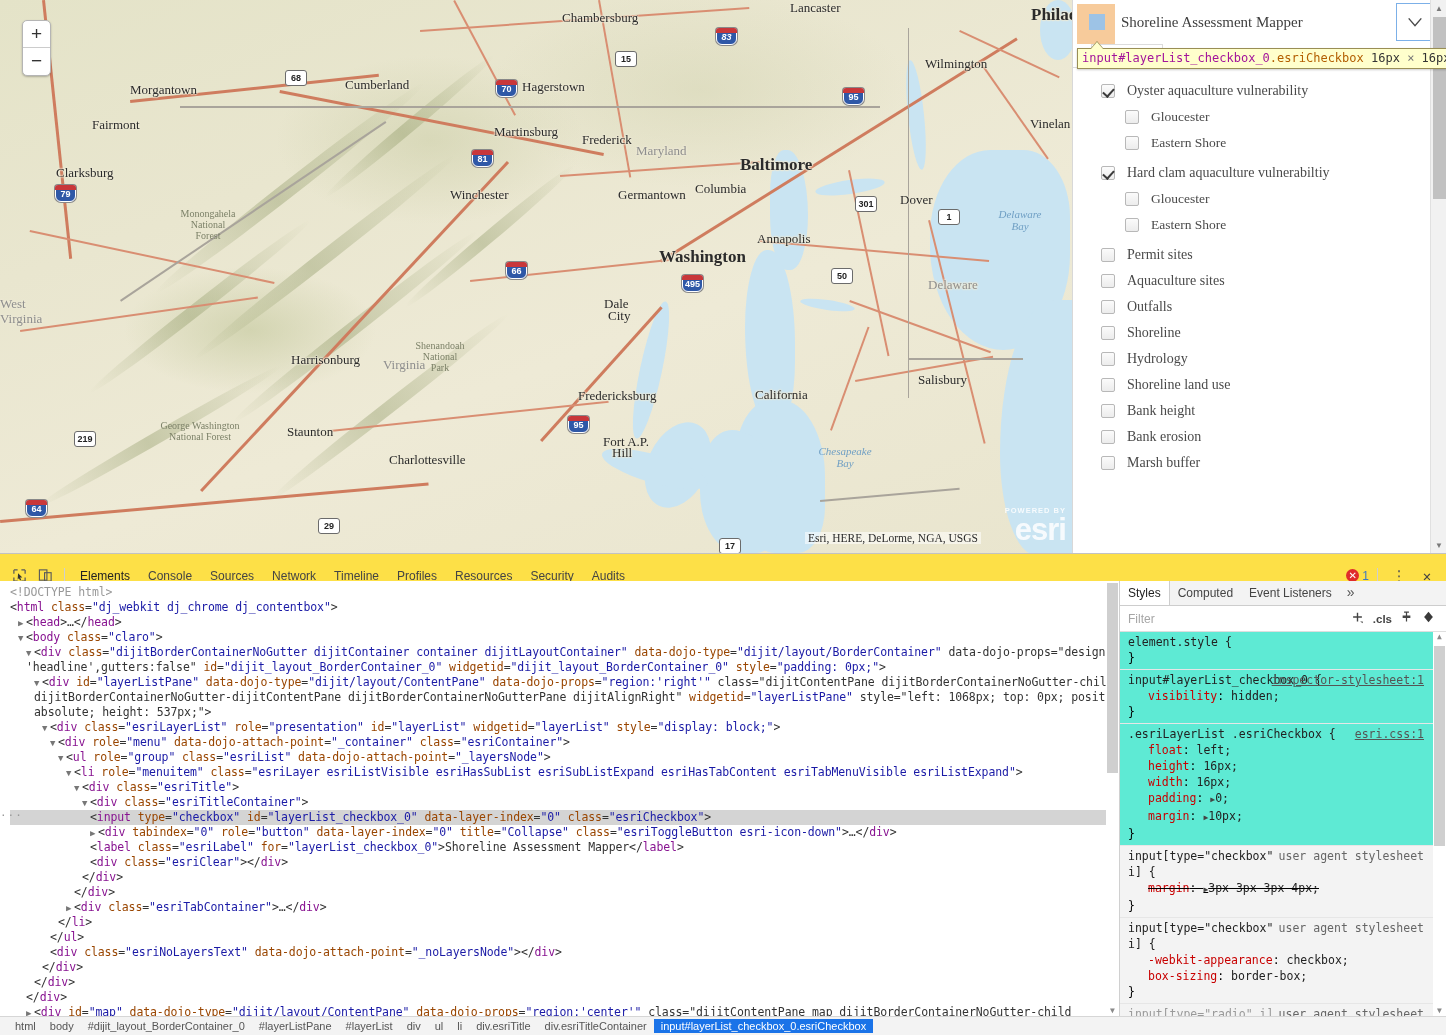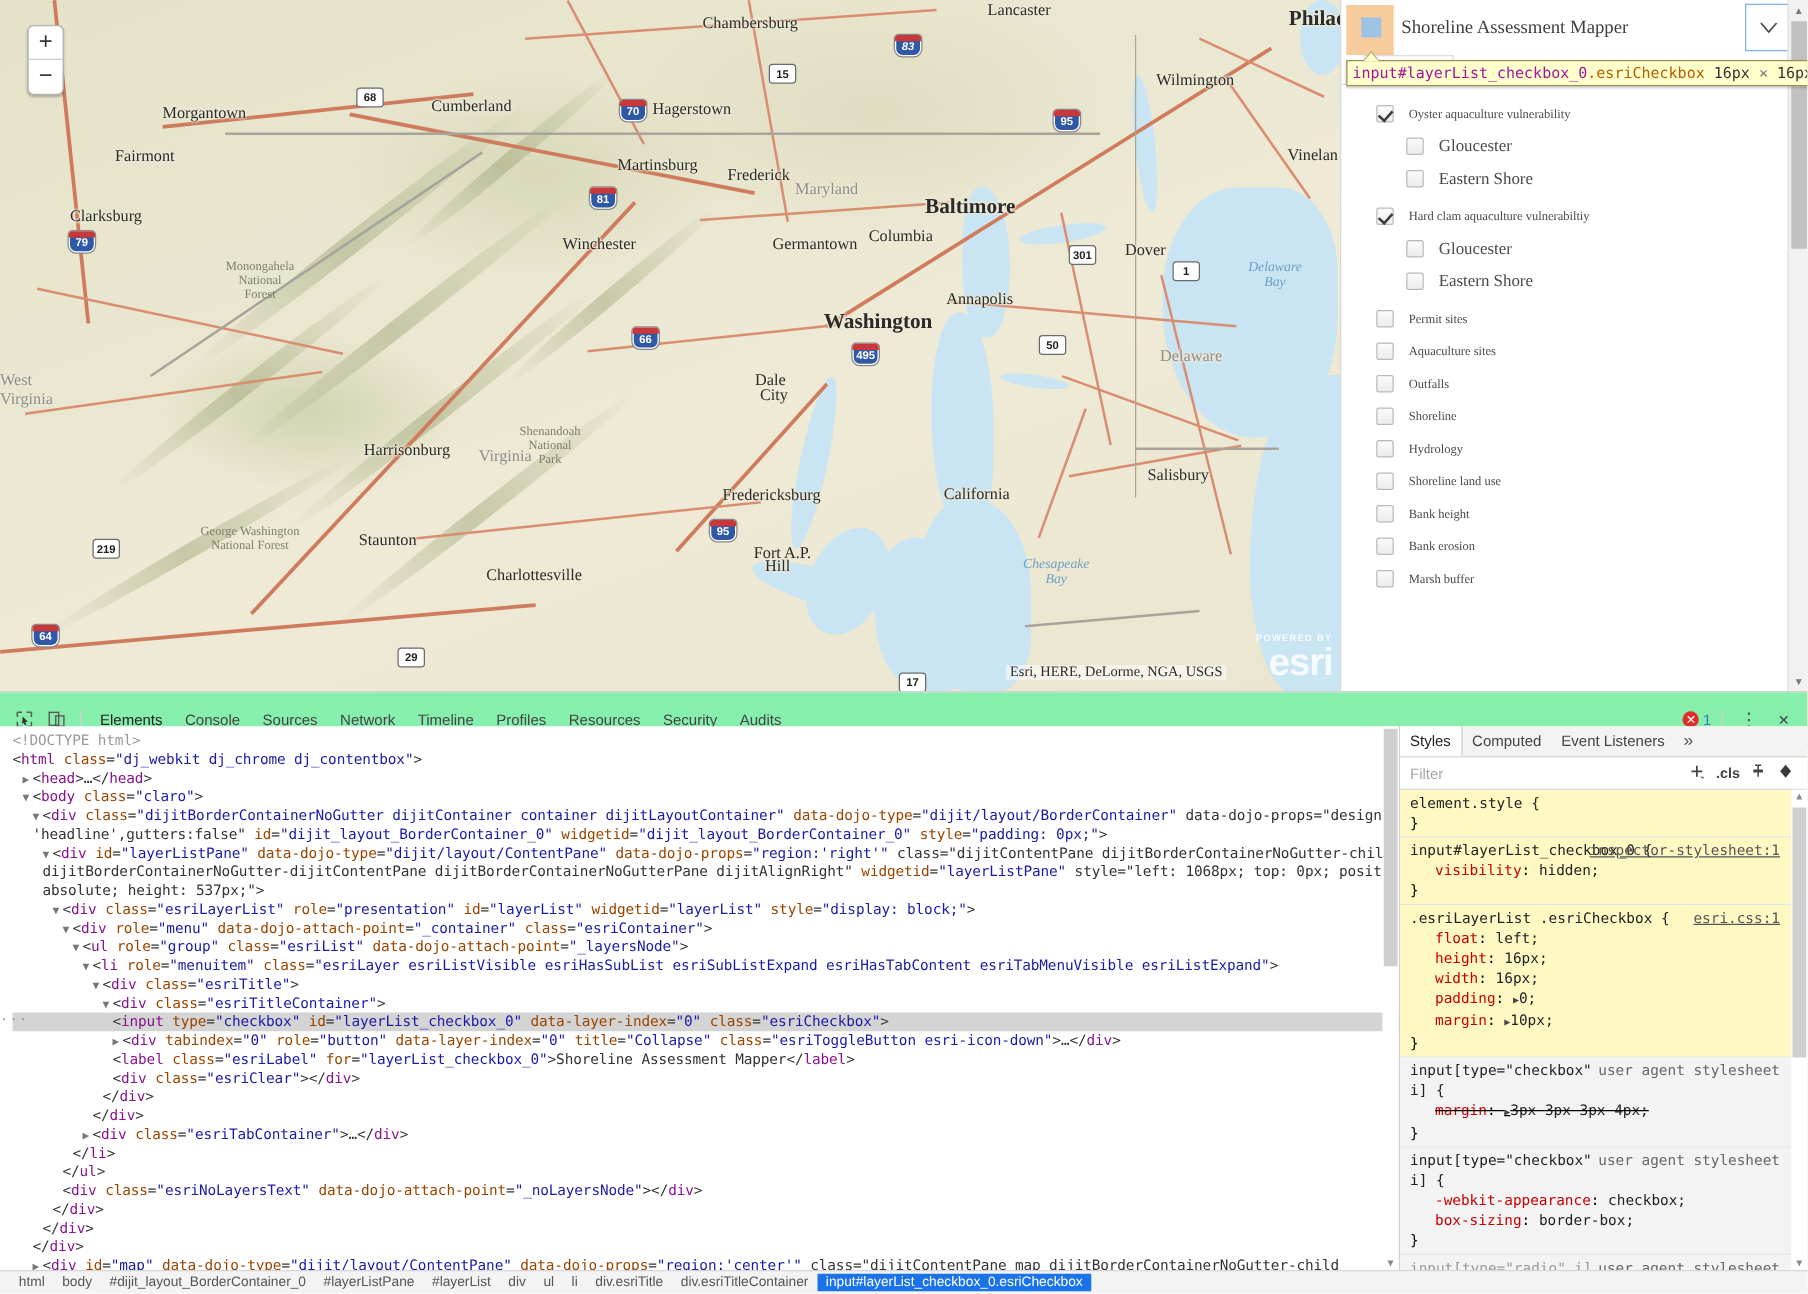--- a/index.html
+++ b/index.html
@@ -178,21 +178,21 @@
     width:14px; height:14px; flex:0 0 14px; border:1px solid #b8b8b8;
     border-radius:2px; background:linear-gradient(#fbfbfb,#ececec);
     position:relative;
   }
   .cbox.checked { background:linear-gradient(#fcfcfc,#ededed); }
   .cbox.checked::after {
     content:""; position:absolute; left:3px; top:1px; width:5px; height:9px;
     border:solid #3b3b3b; border-width:0 2px 2px 0; transform:rotate(42deg);
   }
   .layer-lbl {
-    font-family:"Liberation Serif", serif; font-size:10px; color:#4a4a4a;
+    font-family:"Liberation Serif", serif; font-size:14px; color:#4a4a4a;
     margin-left:12px; white-space:nowrap;
   }
   .layer-row.sub .layer-lbl { font-size:13.5px; }
 
   
   #pane-scroll {
     position:absolute; right:0; top:0; width:16px; height:553px;
     background:#f1f1f1; border-left:1px solid #e0e0e0;
   }
   #pane-scroll .arrow-up, #pane-scroll .arrow-dn {
@@ -202,21 +202,21 @@
   #pane-scroll .arrow-up { top:0; } #pane-scroll .arrow-dn { bottom:0; }
   #pane-thumb { position:absolute; left:2px; top:17px; width:13px; height:182px; background:#c1c1c1; }
 
   
   #devtools {
     position:absolute; left:0; top:553px; width:1446px; height:482px;
     background:#fff; border-top:1px solid #c2c2c2;
     font-family:"DejaVu Sans Mono","Liberation Mono",monospace;
   }
   #dt-toolbar {
-    height:44px; background:#86efac; border-bottom:1px solid #cdcdcd;
+    height:44px; background:#fde047; border-bottom:1px solid #cdcdcd;
     display:flex; align-items:center; padding:0 6px; position:relative;
   }
   .dt-icon-btn { width:26px; height:22px; display:flex; align-items:center; justify-content:center; }
   .dt-sep { width:1px; height:16px; background:#cfcfcf; margin:0 6px; }
   .dt-tab {
     font-family:"Liberation Sans", sans-serif; font-size:12px; color:#444;
     padding:5px 9px 4px; height:27px; line-height:18px; white-space:nowrap;
   }
   .dt-tab.active { color:#222; box-shadow: inset 0 -2px 0 #4285f4; }
   #dt-right { margin-left:auto; display:flex; align-items:center; gap:2px; }
@@ -247,21 +247,21 @@
   }
   .dl.sel { background:#d4d4d4; }
   .dl.sel-strip::before {
     content:"···"; position:absolute; left:-10px; top:-2px; color:#999; font-size:11px; letter-spacing:1px;
   }
 
   #dom-scroll { position:absolute; right:0; top:0; width:13px; bottom:0; background:#fff; }
   #dom-thumb { position:absolute; left:1px; top:2px; width:11px; height:190px; background:#cfcfcf; }
   #dom-scroll .ar { position:absolute; left:2px; width:9px; height:10px; color:#8a8a8a; font-size:8px; text-align:center; }
 
-  #styles-pane { flex:1 1 auto; position:relative; background:#fef9c3; overflow:hidden; }
+  #styles-pane { flex:1 1 auto; position:relative; background:#5eead4; overflow:hidden; }
   #styles-tabs {
     height:25px; background:#f3f3f3; border-bottom:1px solid #cdcdcd;
     display:flex; align-items:stretch; font-family:"Liberation Sans", sans-serif;
   }
   .st-tab { font-size:12px; color:#444; padding:4px 8px 3px; line-height:17px; white-space:nowrap; }
   .st-tab.active { background:#fff; border-right:1px solid #cdcdcd; border-left:1px solid #cdcdcd; color:#222; margin-left:-1px;}
   .st-more { font-size:14px; color:#555; padding:3px 7px; }
 
   #styles-filter {
     height:26px; border-bottom:1px solid #dedede; display:flex; align-items:center;

